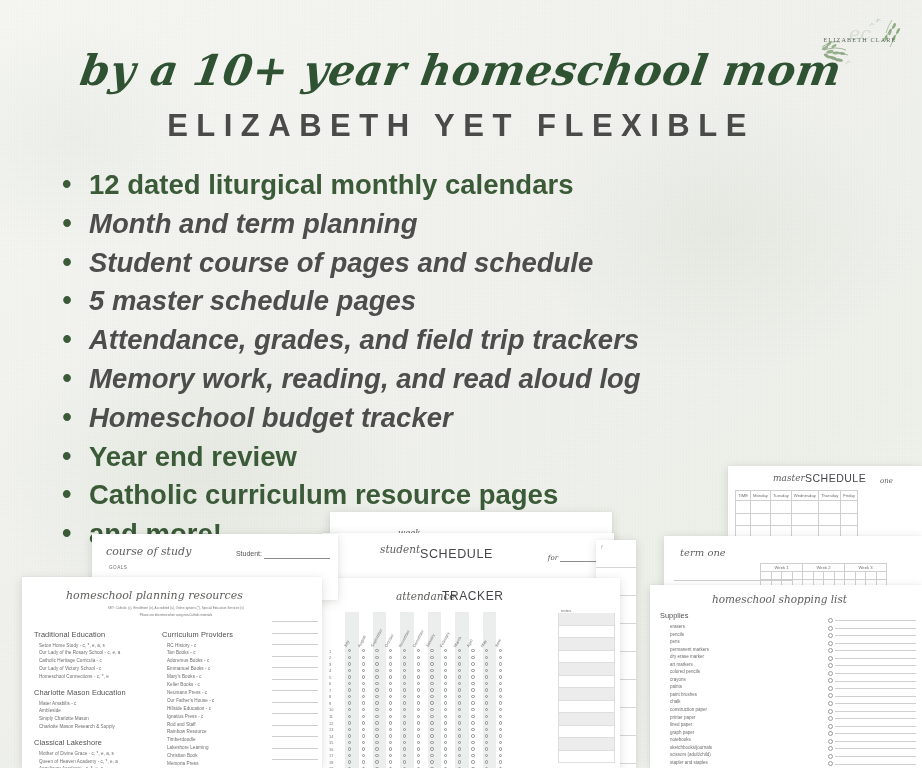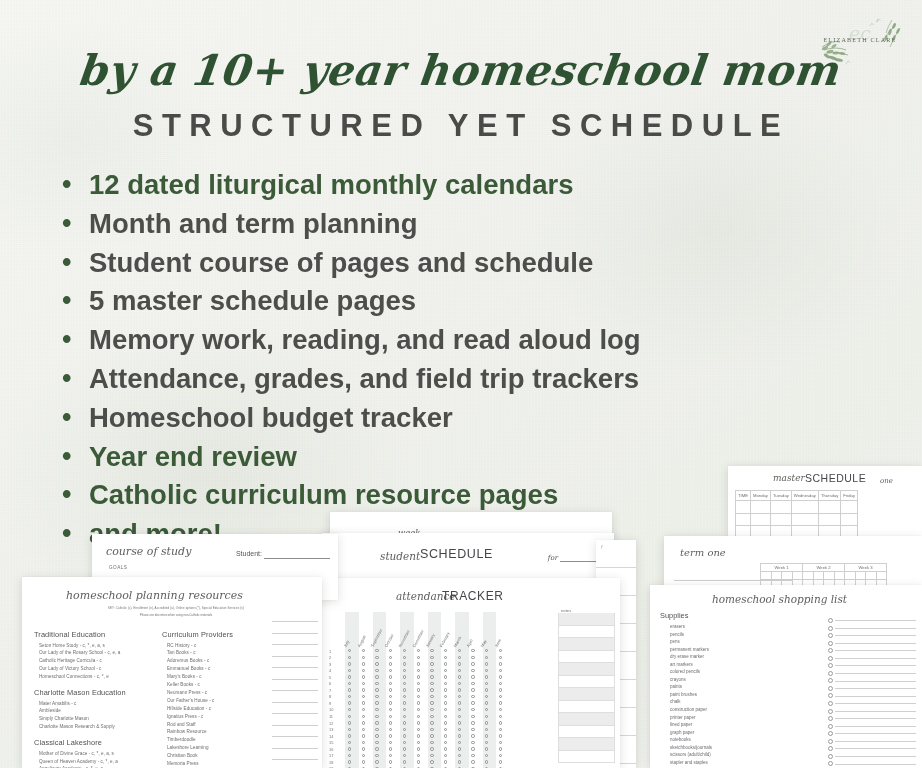--- a/index.html
+++ b/index.html
@@ -70,21 +70,21 @@
     line-height:38.8px;
     padding-left:29px;
     white-space:nowrap;
   }
   .bullets li::before{
     content:"•"; position:absolute; left:2px; top:-1px;
     font-size:27px; line-height:38.8px;
   }
   .c-green{ color:#3a5a38; }
   .c-green::before{ color:#3a5a38; }
-  .c-gray{ color:#4d4d4b; }
+  .c-gray{ color:#4d4d4b;font-style:italic; }
   .c-gray::before{ color:#3a5a38; }
 
   
   .sheet{
     position:absolute;
     background:#fff;
     box-shadow:0 2px 9px rgba(60,70,55,.17), 0 0 1px rgba(0,0,0,.09);
     overflow:hidden;
   }
   .sheet .hand{
@@ -119,21 +119,21 @@
   #res .sidelines{ position:absolute; right:4px; top:44px; width:46px; }
   #res .sidelines i{ display:block; height:1px; background:#cfcfcf; margin-bottom:10.5px; }
 
   
   #wk{ left:330px; top:512px; width:282px; height:52px; }
   #wk .t1{ position:absolute; left:68px; top:16px; font-size:8.5px; }
   #wk .ln{ position:absolute; left:104px; top:28px; width:55px; height:1px; background:#7e7e7e; }
 
   
   #ss{ left:322px; top:533px; width:292px; height:60px; }
-  #ss .t1{ position:absolute; left:58px; top:17px; font-size:10.5px; }
+  #ss .t1{ position:absolute; left:58px; top:10px; font-size:10.5px; }
   #ss .t2{ position:absolute; left:98px; top:14px; font-size:12.5px; letter-spacing:.6px; color:#45464a; }
   #ss .t3{ position:absolute; right:56px; top:21px; font-size:7px; color:#55565a; }
   #ss .t4{ position:absolute; right:8px; top:28px; width:46px; height:1px; background:#8d8d8d; }
   #ss .trule{ position:absolute; left:10px; right:10px; bottom:6px; height:1px; background:#d6d6d6; }
 
   
   #att{ left:312px; top:578px; width:308px; height:190px; }
   #att .t1{ position:absolute; left:84px; top:12px; font-size:10.5px; }
   #att .t2{ position:absolute; left:130px; top:11px; font-size:12px; letter-spacing:.6px; color:#45464a; }
   #att .grid{ position:absolute; left:33px; top:36px; }
@@ -231,29 +231,29 @@
         <path d="M68,16 l2,-3 M70,13 l2.5,1.5 M70,13 l-0.5,3"></path>
         <path d="M62,20 l1.6,-2.6 M63.6,17.4 l2.2,1.2"></path>
         <path d="M38,58 l2,-3 M40,55 l2.4,1.4"></path>
       </g>
       <text x="52" y="34" text-anchor="middle" font-family="DejaVu Serif, serif" font-style="italic" font-size="19" fill="#b9c7b2" opacity="0.45">ec</text>
     </svg>
     <div class="logo-text">ELIZABETH CLARE</div>
   </div>
 
   <div class="script-head">by a 10+ year homeschool mom</div>
-  <div class="sub-head">STRUCTURED YET SCHEDULE</div>
+  <div class="sub-head">ELIZABETH YET FLEXIBLE</div>
 
   <ul class="bullets">
     <li class="c-green">12 dated liturgical monthly calendars</li>
     <li class="c-gray">Month and term planning</li>
     <li class="c-gray">Student course of pages and schedule</li>
     <li class="c-gray">5 master schedule pages</li>
+    <li class="c-gray">Attendance, grades, and field trip trackers</li>
     <li class="c-gray">Memory work, reading, and read aloud log</li>
-    <li class="c-gray">Attendance, grades, and field trip trackers</li>
     <li class="c-gray">Homeschool budget tracker</li>
     <li class="c-green">Year end review</li>
     <li class="c-green">Catholic curriculum resource pages</li>
     <li class="c-green">and more!</li>
   </ul>
 
   <div class="sheet" id="ms">
     <div class="hand t1">master</div>
     <div class="blk t2">SCHEDULE</div>
     <div class="hand t3">one</div>

